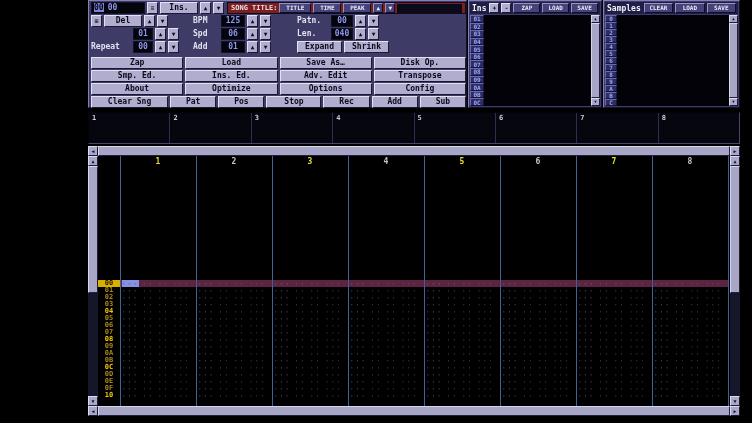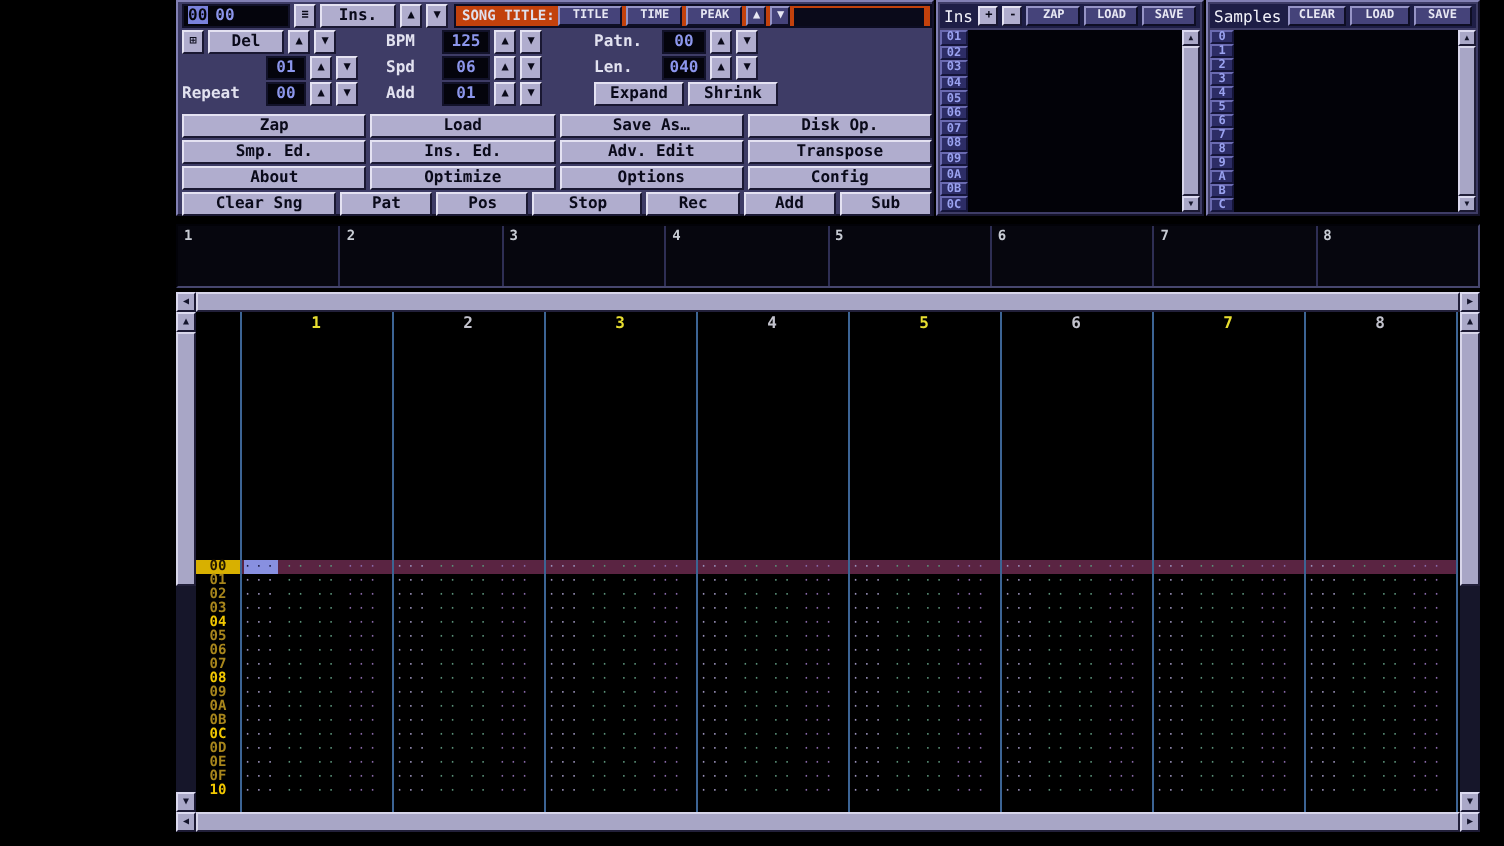--- a/index.html
+++ b/index.html
@@ -17,35 +17,35 @@
     color:#0a0a1a; font-weight:bold; font-size:8px; line-height:10px; text-align:center;
     height:12px; cursor:default; overflow:hidden; white-space:nowrap; }
   .tiny { width:11px; font-size:6px; }
 
   .disp { background:#04040c; color:#8c96ec; font-weight:bold; font-size:8px; line-height:10px;
     height:12px; padding:0 2px; border:1px solid #12122a; white-space:pre; overflow:hidden; }
   .disp-sel { background:#7a82dc; color:#04040c; }
   .disp-second { margin-left:4px; }
   .label { color:#e2e2f0; font-weight:bold; font-size:8px; line-height:12px; height:12px; white-space:nowrap; }
 
-  .strip { background:#c2410c; border:1px solid #0c0c22; display:flex; align-items:center;
+  .strip { background:#7f1d1d; border:1px solid #0c0c22; display:flex; align-items:center;
     gap:2px; padding:0 3px; height:12px; }
   .strip-label { color:#e0e0ec; font-weight:bold; font-size:7px; white-space:nowrap; }
   .strip-input { flex:1; height:9px; background:#0a0a1a; }
   .hdr-btn { background:#45437a; border:1px solid; border-color:#9694c6 #0e0e24 #0e0e24 #9694c6;
     color:#e8e8f4; font-weight:bold; font-size:6px; line-height:8px; height:10px;
     text-align:center; text-transform:uppercase; overflow:hidden; white-space:nowrap; }
 
   .menu-row { display:flex; gap:2px; height:12px; }
   .menu-row .btn { flex:1; }
 
   
   .phdr { position:absolute; left:1px; right:1px; top:1px; height:12px; background:#1e1e46;
     display:flex; align-items:center; gap:2px; padding:0 2px; }
-  .phdr-title { color:#f2f2fa; font-weight:normal; font-size:8px; margin-right:1px; }
+  .phdr-title { color:#f2f2fa; font-weight:bold; font-size:8px; margin-right:1px; }
   .phdr .tiny { height:10px; width:10px; line-height:8px; }
   .phdr .hdr-btn { flex:1; }
   .list { position:absolute; left:1px; right:1px; top:14px; bottom:1px; background:#000; display:flex; }
   .list-col { flex:1; display:flex; flex-direction:column; }
   .list-row { flex:1; display:flex; min-height:0; }
   .list-num { width:14px; background:#2d2d66; color:#9aa2f0; font-weight:bold; font-size:6px;
     display:flex; align-items:center; justify-content:center;
     border:1px solid; border-color:#6a6ab0 #15153a #15153a #6a6ab0; }
   .smp .list-num { width:12px; }
   .list-name { flex:1; background:#020208; }

